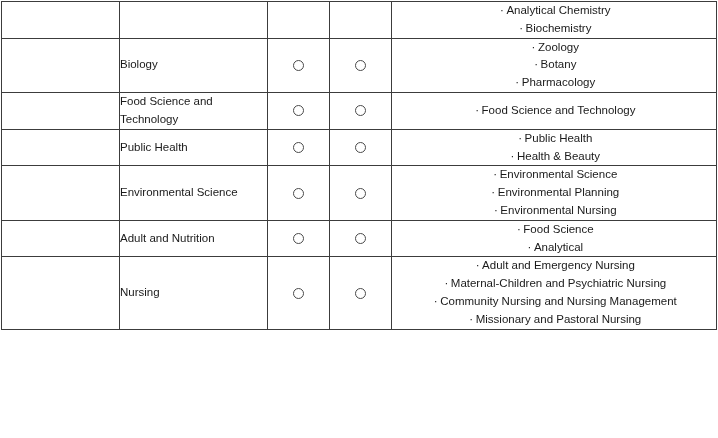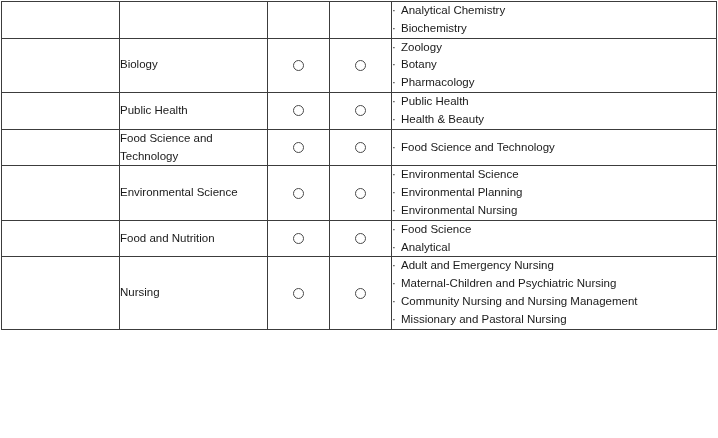--- a/index.html
+++ b/index.html
@@ -50,20 +50,21 @@
   td.major {
     padding: 6px 0 6px 10px;
     white-space: normal;
   }
   td.opt {
     text-align: center;
     vertical-align: middle;
   }
   td.fields {
     padding: 5px 6px 5px 10px;
+    text-align: center;
   }
   .field-line {
     white-space: nowrap;
   }
   .bullet {
     display: inline-block;
     width: 9px;
   }
   .radio {
     display: inline-block;
@@ -104,51 +105,51 @@
           <td class="opt"><span class="radio"></span></td>
           <td class="opt"><span class="radio"></span></td>
           <td class="fields">
             <div class="field-line"><span class="bullet">·</span><span>Zoology</span></div>
             <div class="field-line"><span class="bullet">·</span><span>Botany</span></div>
             <div class="field-line"><span class="bullet">·</span><span>Pharmacology</span></div>
           </td>
         </tr>
         <tr>
           <td class="spacer"></td>
+          <td class="major">Food Science and Technology</td>
+          <td class="opt"><span class="radio"></span></td>
+          <td class="opt"><span class="radio"></span></td>
+          <td class="fields">
+            <div class="field-line"><span class="bullet">·</span><span>Food Science and Technology</span></div>
+          </td>
+        </tr>
+        <tr>
+          <td class="spacer"></td>
           <td class="major">Public Health</td>
           <td class="opt"><span class="radio"></span></td>
           <td class="opt"><span class="radio"></span></td>
           <td class="fields">
             <div class="field-line"><span class="bullet">·</span><span>Public Health</span></div>
             <div class="field-line"><span class="bullet">·</span><span>Health &amp; Beauty</span></div>
-          </td>
-        </tr>
-        <tr>
-          <td class="spacer"></td>
-          <td class="major">Food Science and Technology</td>
-          <td class="opt"><span class="radio"></span></td>
-          <td class="opt"><span class="radio"></span></td>
-          <td class="fields">
-            <div class="field-line"><span class="bullet">·</span><span>Food Science and Technology</span></div>
           </td>
         </tr>
         <tr>
           <td class="spacer"></td>
           <td class="major">Environmental Science</td>
           <td class="opt"><span class="radio"></span></td>
           <td class="opt"><span class="radio"></span></td>
           <td class="fields">
             <div class="field-line"><span class="bullet">·</span><span>Environmental Science</span></div>
             <div class="field-line"><span class="bullet">·</span><span>Environmental Planning</span></div>
             <div class="field-line"><span class="bullet">·</span><span>Environmental Nursing</span></div>
           </td>
         </tr>
         <tr>
           <td class="spacer"></td>
-          <td class="major">Food and Nutrition</td>
+          <td class="major">Adult and Nutrition</td>
           <td class="opt"><span class="radio"></span></td>
           <td class="opt"><span class="radio"></span></td>
           <td class="fields">
             <div class="field-line"><span class="bullet">·</span><span>Food Science</span></div>
             <div class="field-line"><span class="bullet">·</span><span>Analytical</span></div>
           </td>
         </tr>
         <tr>
           <td class="spacer"></td>
           <td class="major">Nursing</td>

